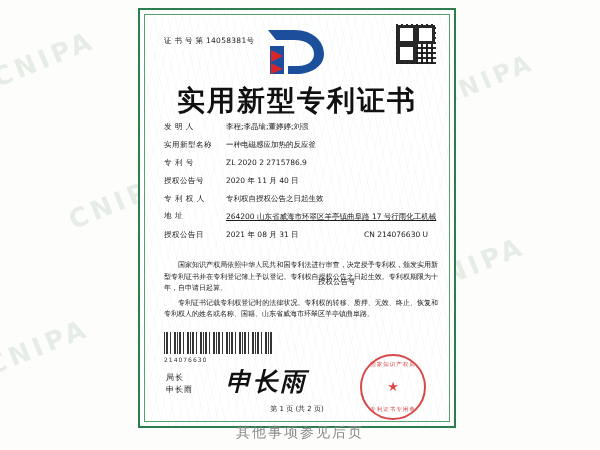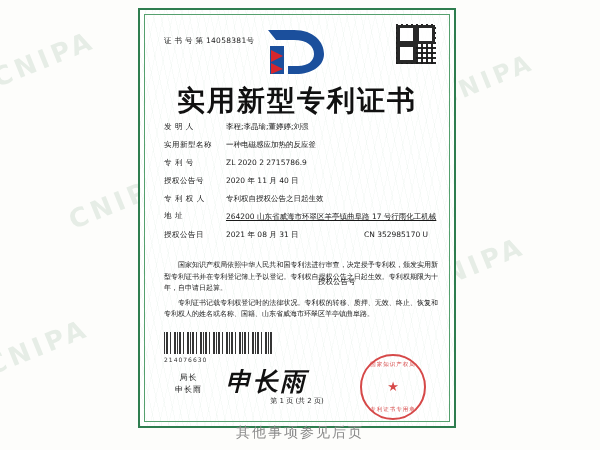--- a/index.html
+++ b/index.html
@@ -190,27 +190,26 @@
     left: 24px;
     top: 346px;
     font-size: 6px;
     color: #333;
     letter-spacing: 1px;
   }
 
   
   .sig-label {
     position: absolute;
-    left: 35px;
+    left: 26px;
     top: 362px;
     font-size: 8px;
     color: #111;
     line-height: 1.5;
     letter-spacing: 1px;
-    text-align: center;
   }
   .sig-name {
     position: absolute;
     left: 86px;
     top: 355px;
     font-size: 25px;
     font-family: "DejaVu Serif", "Liberation Serif", serif;
     color: #111;
     font-weight: bold;
     font-style: italic;
@@ -248,21 +247,21 @@
   .seal .seal-bottom {
     position: absolute;
     left: 0; right: 0; bottom: 5px;
     text-align: center;
     font-size: 5.5px;
     letter-spacing: 1px;
   }
   .page-no {
     position: absolute;
     left: 0; right: 0;
-    bottom: 20px;
+    bottom: 12px;
     text-align: center;
     font-size: 7px;
     color: #222;
   }
   .footer-note {
     position: absolute;
     left: 0; right: 0;
     bottom: 8px;
     text-align: center;
     font-size: 14px;
@@ -327,21 +326,21 @@
         <div class="val">专利权自授权公告之日起生效</div>
       </div>
       <div class="row tall">
         <div class="lbl">地 址</div>
         <div class="val">264200 山东省威海市环翠区羊亭镇曲阜路 17 号行雨化工机械</div>
       </div>
       <div class="row">
         <div class="lbl">授权公告日</div>
         <div class="val">2021 年 08 月 31 日</div>
         <div class="val" style="flex:0 0 46px;margin-top:47px;">授权公告号</div>
-        <div class="val" style="flex:0 0 78px;">CN 352985170 U</div>
+        <div class="val" style="flex:0 0 78px;">CN 214076630 U</div>
       </div>
     </div>
 
     <div class="para">
       <p>国家知识产权局依照中华人民共和国专利法进行审查，决定授予专利权，颁发实用新型专利证书并在专利登记簿上予以登记。专利权自授权公告之日起生效。专利权期限为十年，自申请日起算。</p>
       <p>专利证书记载专利权登记时的法律状况。专利权的转移、质押、无效、终止、恢复和专利权人的姓名或名称、国籍、山东省威海市环翠区羊亭镇曲阜路。</p>
     </div>
 
     <div class="barcode"></div>
     <div class="barcode-no">214076630</div>

